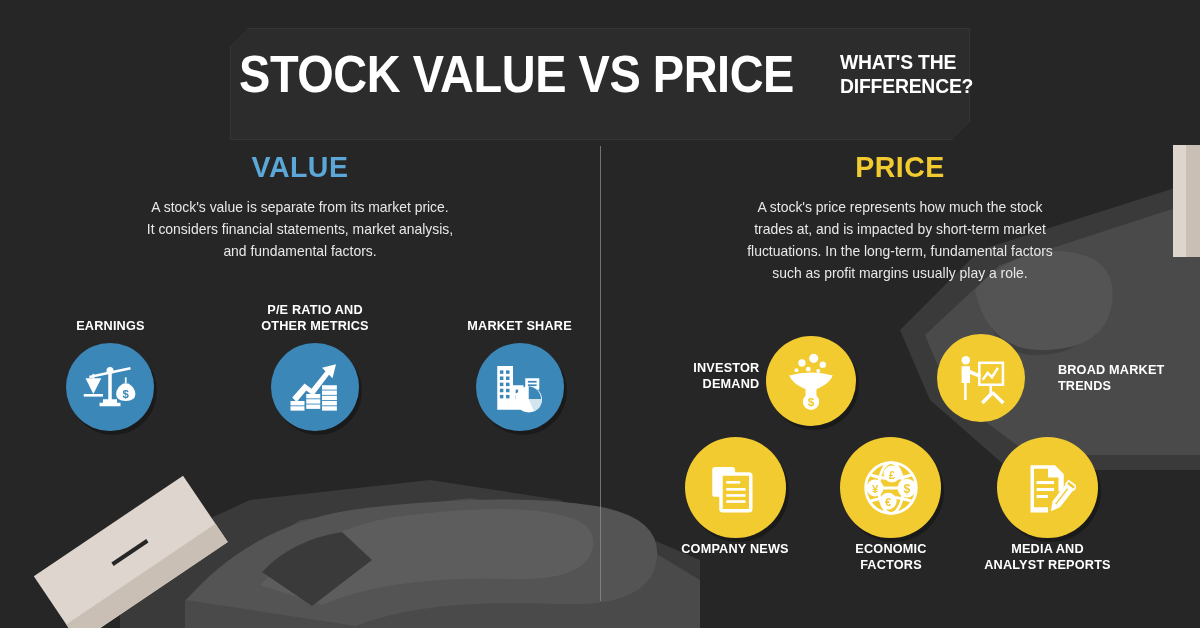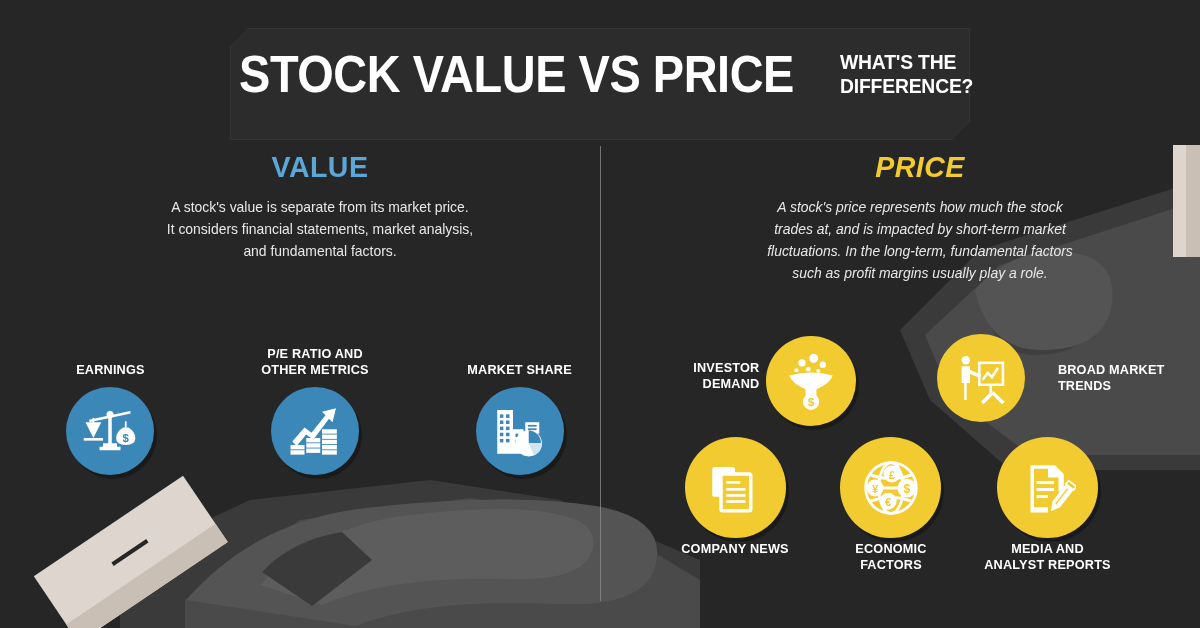--- a/index.html
+++ b/index.html
@@ -47,44 +47,44 @@
     white-space:nowrap;
   }
 
   
   .divider{
     position:absolute;left:600px;top:146px;width:1px;height:455px;
     background:#8d8d8d;opacity:.75;
   }
 
   
-  .col{position:absolute;top:152px;padding-left:20px;}
+  .col{position:absolute;top:152px;}
   .col-value{left:0;width:600px;}
-  .col-price{left:600px;width:600px;font-style:italic;}
+  .col-price{left:600px;width:600px;}
 
   .col-head{
     text-align:center;font-size:30px;font-weight:bold;letter-spacing:.5px;
     transform:scaleX(0.95);line-height:1;
   }
   .col-head.value{color:#5ba7d8;}
   .col-head.price{color:#f1cb30;}
 
   .col-desc{
     color:#e8e8e8;font-size:14.5px;line-height:1.52;text-align:center;
     margin-top:14px;transform:scaleX(0.96);
   }
   .col-value .col-desc{padding:0 140px;}
   .col-price .col-desc{padding:0 30px;}
 
   
   .value-row{
     position:absolute;left:50px;top:300px;width:530px;
     display:flex;justify-content:space-between;align-items:flex-end;
   }
-  .v-item{width:120px;display:flex;flex-direction:column;align-items:center;margin-top:44px;}
+  .v-item{width:120px;display:flex;flex-direction:column;align-items:center;}
   .v-label{
     color:#ffffff;font-size:13.5px;font-weight:bold;text-align:center;
     line-height:1.18;letter-spacing:.2px;transform:scaleX(0.94);
     min-height:34px;display:flex;flex-direction:column;justify-content:flex-end;
   }
   .v-sub{font-size:11.5px;font-weight:normal;letter-spacing:0;}
   .circle{
     border-radius:50%;display:flex;align-items:center;justify-content:center;
     margin-top:9px;position:relative;
   }

